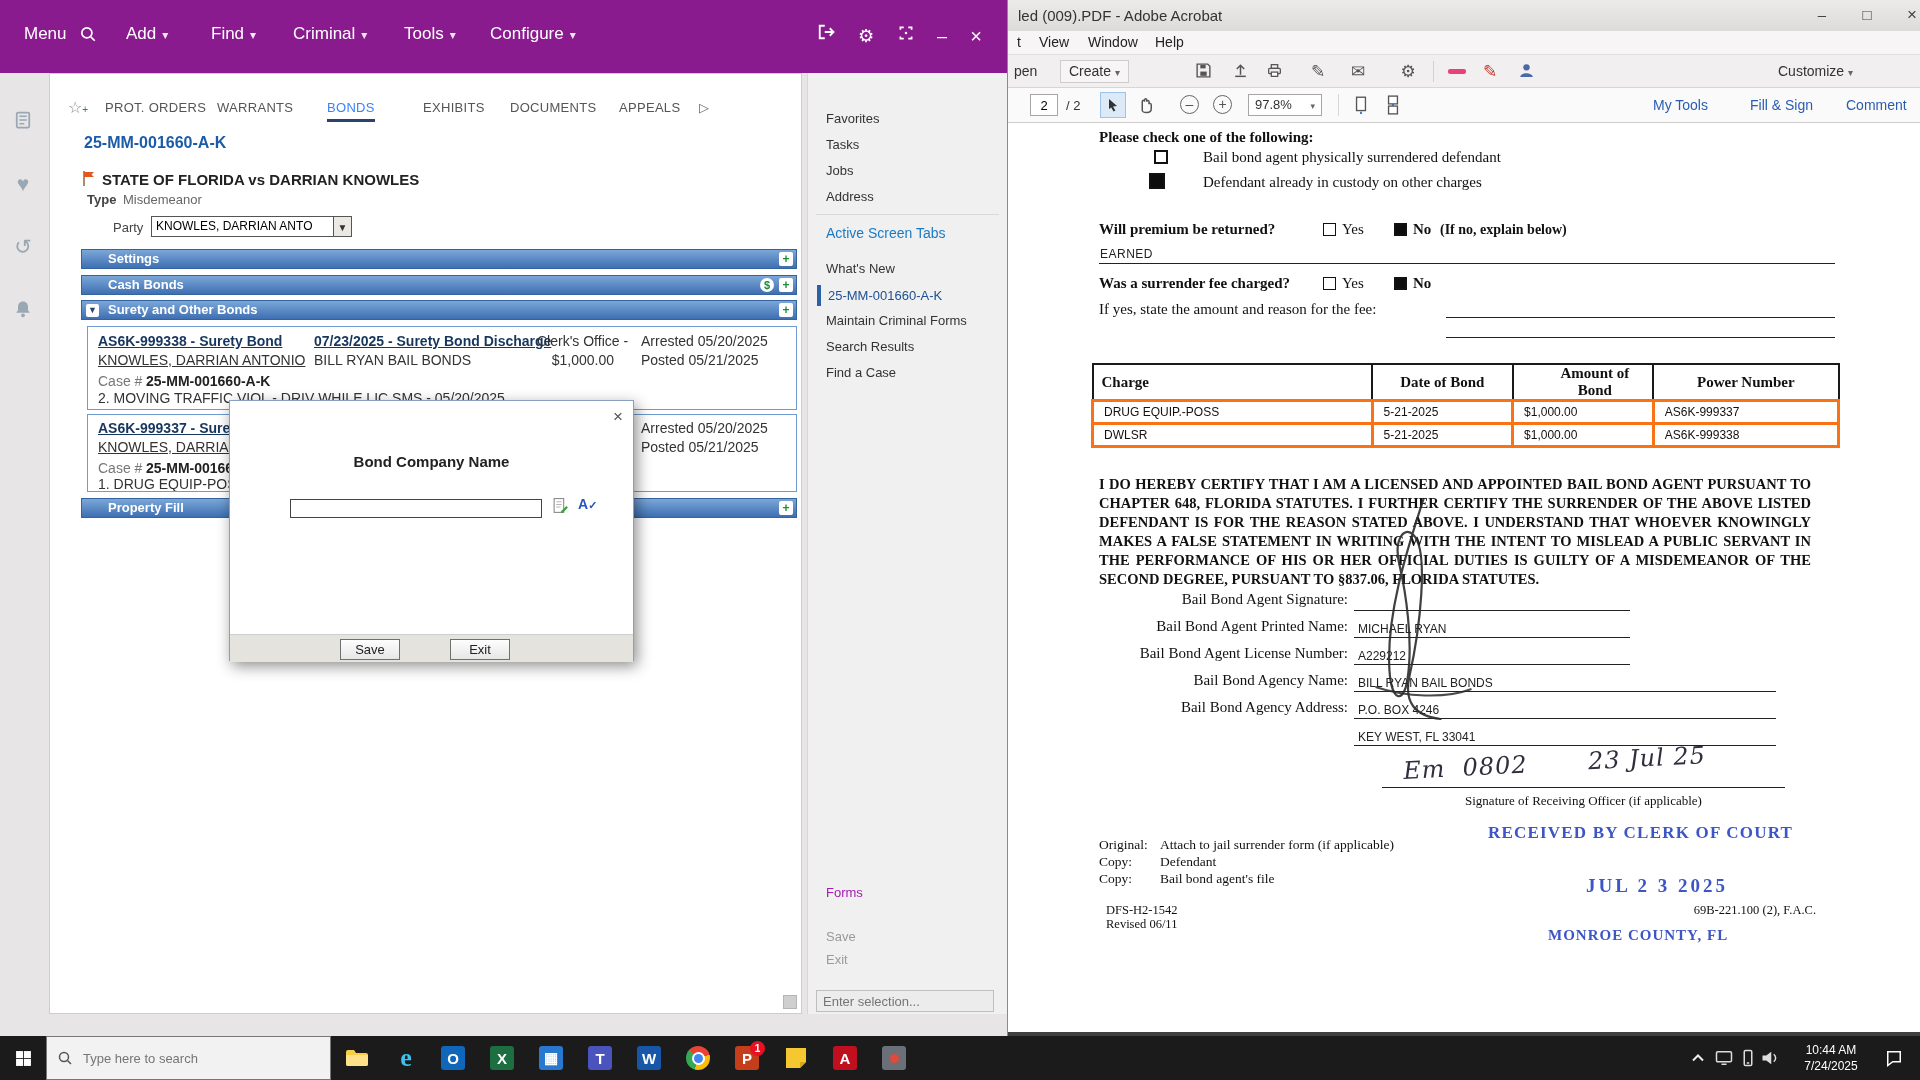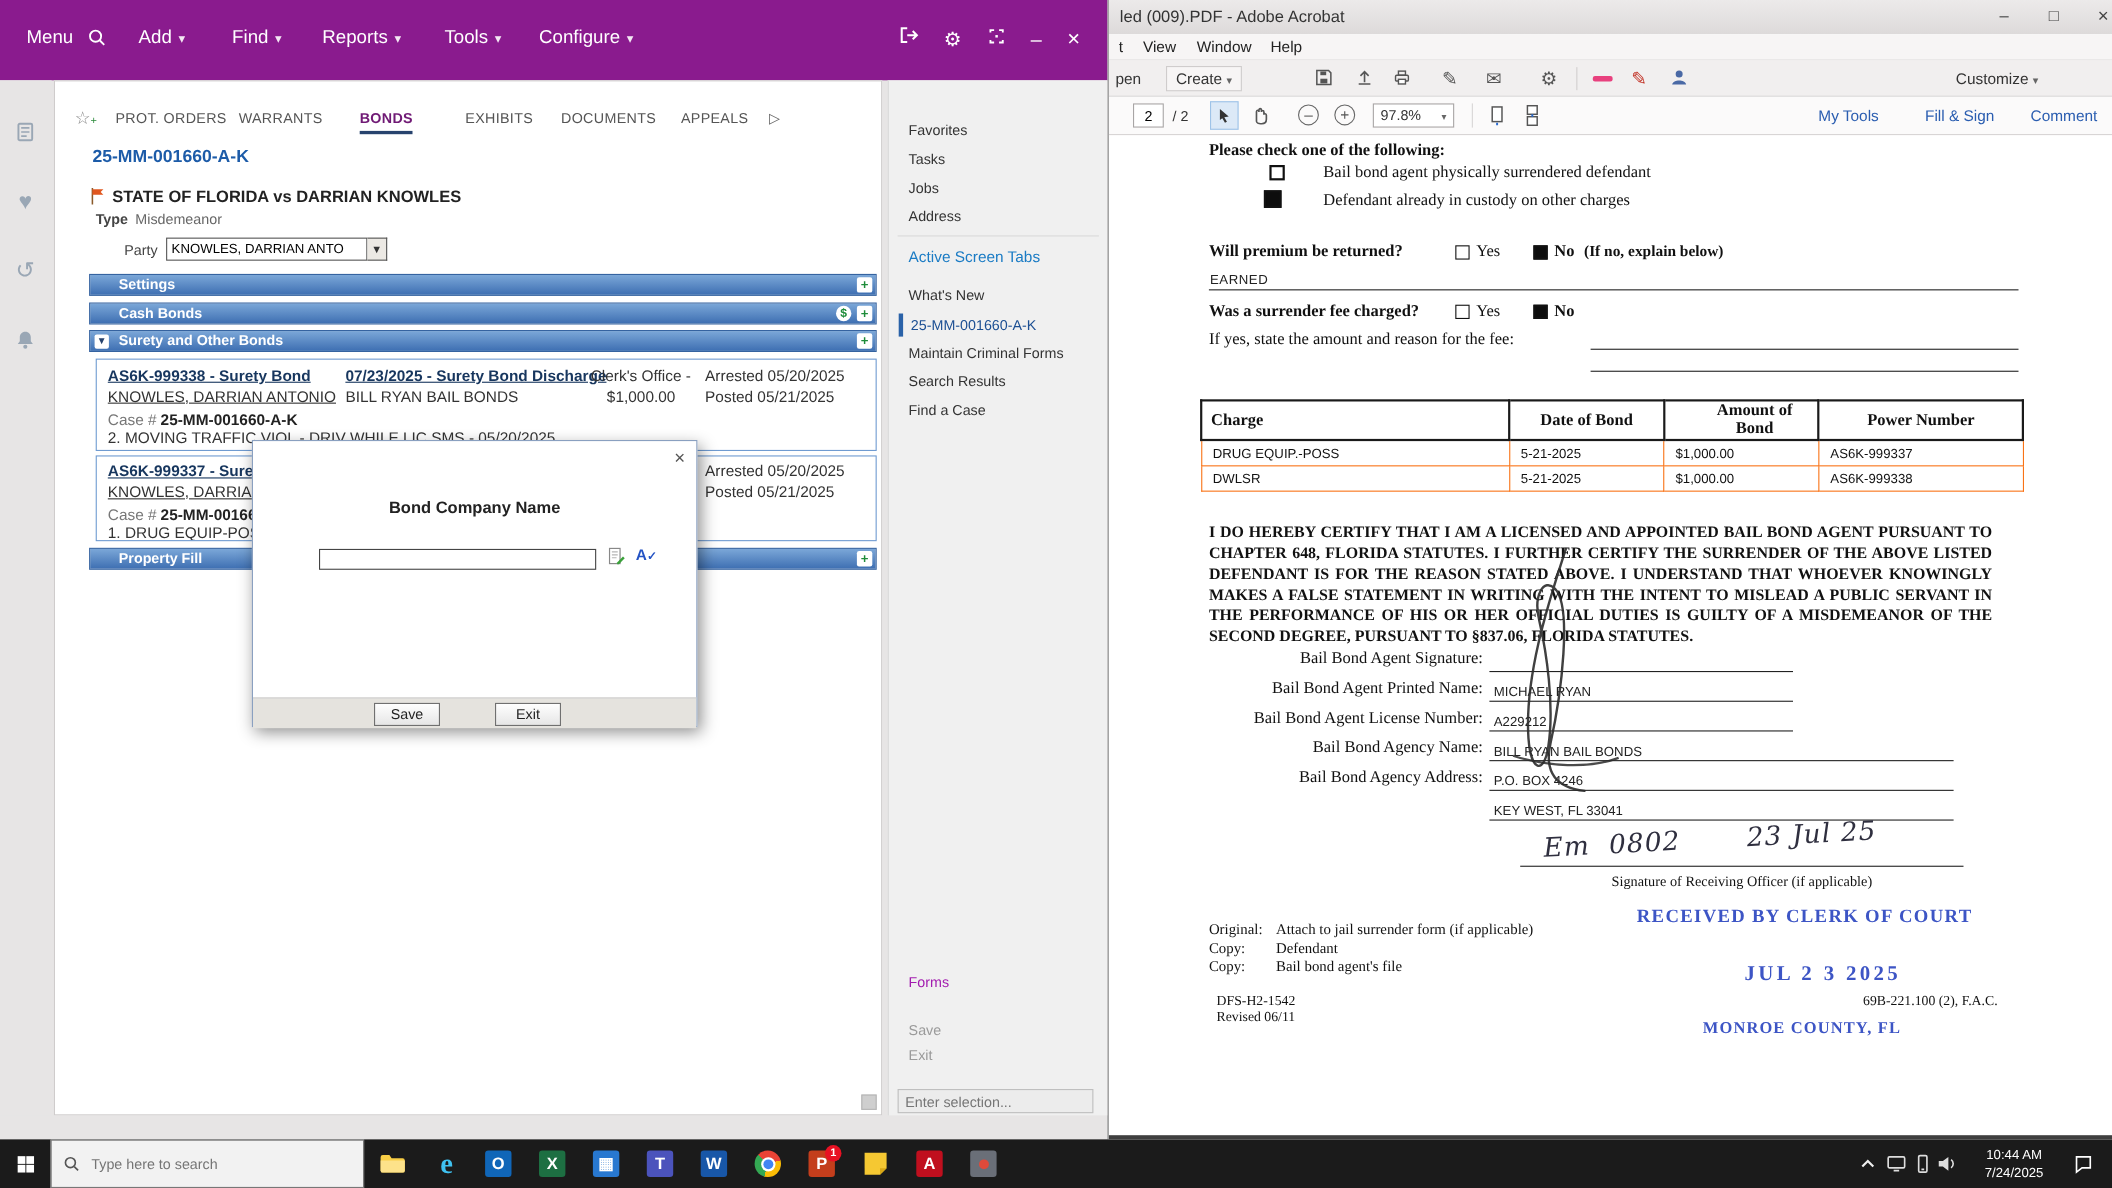--- a/index.html
+++ b/index.html
@@ -13,21 +13,21 @@
   #left-app{position:absolute;left:0;top:0;width:1007px;height:1036px;background:#e7e5e5;overflow:hidden;}
   .lw-menubar{position:absolute;left:0;top:0;width:100%;height:73px;background:#8a1b8e;color:#fff;}
   .mi{position:absolute;top:24px;font-size:17px;color:#fff;cursor:default;}
   .mi .caret{font-size:12px;margin-left:6px;opacity:.9;}
   .pb-ico{position:absolute;top:22px;width:28px;height:28px;color:#fff;text-align:center;line-height:28px;font-size:18px;}
   .lw-leftstrip{position:absolute;left:0;top:73px;width:47px;height:941px;background:#e7e5e5;}
   .strip-ico{position:absolute;left:12px;width:22px;height:22px;color:#9aa7b5;font-size:19px;line-height:22px;text-align:center;}
 
   .panel{position:absolute;left:49px;top:73px;width:753px;height:941px;background:#fff;border:1px solid #cfcccc;overflow:hidden;}
   .tab{position:absolute;top:26px;font-size:13px;color:#555;letter-spacing:.3px;padding-bottom:4px;}
-  .tab.active{color:#701a75;font-weight:bold;border-bottom:3px solid #27436e;}
+  .tab.active{color:#3b82f6;font-weight:normal;border-bottom:3px solid #27436e;}
   .sect-bar{position:absolute;left:31px;width:716px;height:20px;background:linear-gradient(#7ba7d8,#3e6fb2);
             border:1px solid #3563a0;color:#fff;font-size:13px;font-weight:bold;line-height:18px;padding-left:26px;}
   .plusbox{position:absolute;right:3px;top:2px;width:14px;height:14px;background:#fff;border-radius:2px;
            color:#1e8c3a;font:bold 12px/14px "Liberation Sans",sans-serif;text-align:center;}
   .dollarbox{position:absolute;right:22px;top:2px;width:14px;height:14px;background:#fff;border-radius:50%;
            color:#1e8c3a;font:bold 11px/14px "Liberation Sans",sans-serif;text-align:center;}
   .collbox{position:absolute;left:4px;top:3px;width:13px;height:13px;background:#fff;border-radius:2px;
            color:#27436e;font:9px/13px "Liberation Sans",sans-serif;text-align:center;}
   .rec{position:absolute;left:37px;width:710px;background:#fff;border:1px solid #6f9bd1;overflow:hidden;}
   .rtx{position:absolute;font-size:14px;color:#333;white-space:nowrap;}
@@ -62,21 +62,21 @@
        font-family:"Liberation Serif",serif;color:#111;}
   .plabel{position:absolute;font-size:15px;white-space:nowrap;}
   .pb{font-weight:bold;}
   .pval{position:absolute;font-family:"Liberation Sans",sans-serif;font-size:12px;color:#222;white-space:nowrap;}
   .pline{position:absolute;border-top:1px solid #222;height:0;}
   .pcheck{position:absolute;width:14px;height:14px;border:2px solid #111;background:#fff;}
   .pcheck.filled{background:#0d0d0d;}
   .stamp{position:absolute;color:#3d55c5;font-weight:bold;white-space:nowrap;font-family:"Liberation Serif",serif;}
   .ftable{position:absolute;left:83px;top:240px;width:749px;border-collapse:collapse;font-family:"Liberation Serif",serif;}
   .ftable th{border:2px solid #1a1a1a;font-size:15px;font-weight:bold;height:22px;padding:0 8px;}
-  .ftable td{border:1px solid #f97316;font-family:"Liberation Sans",sans-serif;font-size:12px;height:23px;padding:0 10px;}
+  .ftable td{border:3px solid #f97316;font-family:"Liberation Sans",sans-serif;font-size:12px;height:23px;padding:0 10px;}
 
   
   #taskbar{position:absolute;left:0;top:1036px;width:1920px;height:44px;background:#1b1b1b;}
   .tb-app{position:absolute;top:7px;width:44px;height:30px;display:flex;align-items:center;justify-content:center;}
   .sq{width:24px;height:24px;border-radius:3px;color:#fff;font-weight:bold;font-size:15px;
       display:flex;align-items:center;justify-content:center;}
   .tray-ico{position:absolute;top:12px;width:20px;height:20px;}
 </style>
 </head>
 <body>
@@ -88,21 +88,21 @@
     <div class="lw-menubar">
       <div class="mi" style="left:24px;"><span>Menu</span></div>
       <div class="pb-ico" style="left:74px;top:23px;">
         <svg width="18" height="18" viewBox="0 0 16 16">
             <circle cx="7" cy="7" r="4.5" stroke="#fff" fill="none" stroke-width="1.5"></circle>
             <path d="M10.5 10.5L14 14" stroke="#fff" stroke-width="1.5"></path>
           </svg>
       </div>
       <div class="mi" style="left:126px;"><span>Add</span><span class="caret">▾</span></div>
       <div class="mi" style="left:211px;"><span>Find</span><span class="caret">▾</span></div>
-      <div class="mi" style="left:293px;"><span>Reports</span><span class="caret">▾</span></div>
+      <div class="mi" style="left:293px;"><span>Criminal</span><span class="caret">▾</span></div>
       <div class="mi" style="left:404px;"><span>Tools</span><span class="caret">▾</span></div>
       <div class="mi" style="left:490px;"><span>Configure</span><span class="caret">▾</span></div>
 
       <div class="pb-ico" style="left:812px;">
         <svg width="20" height="20" viewBox="0 0 16 16">
             <path d="M7 3H3v10h4" stroke="#fff" fill="none" stroke-width="1.5"></path>
             <path d="M7 8h7M11 5l3 3-3 3" stroke="#fff" fill="none" stroke-width="1.5"></path>
           </svg>
       </div>
       <div class="pb-ico" style="left:852px;">⚙</div>

